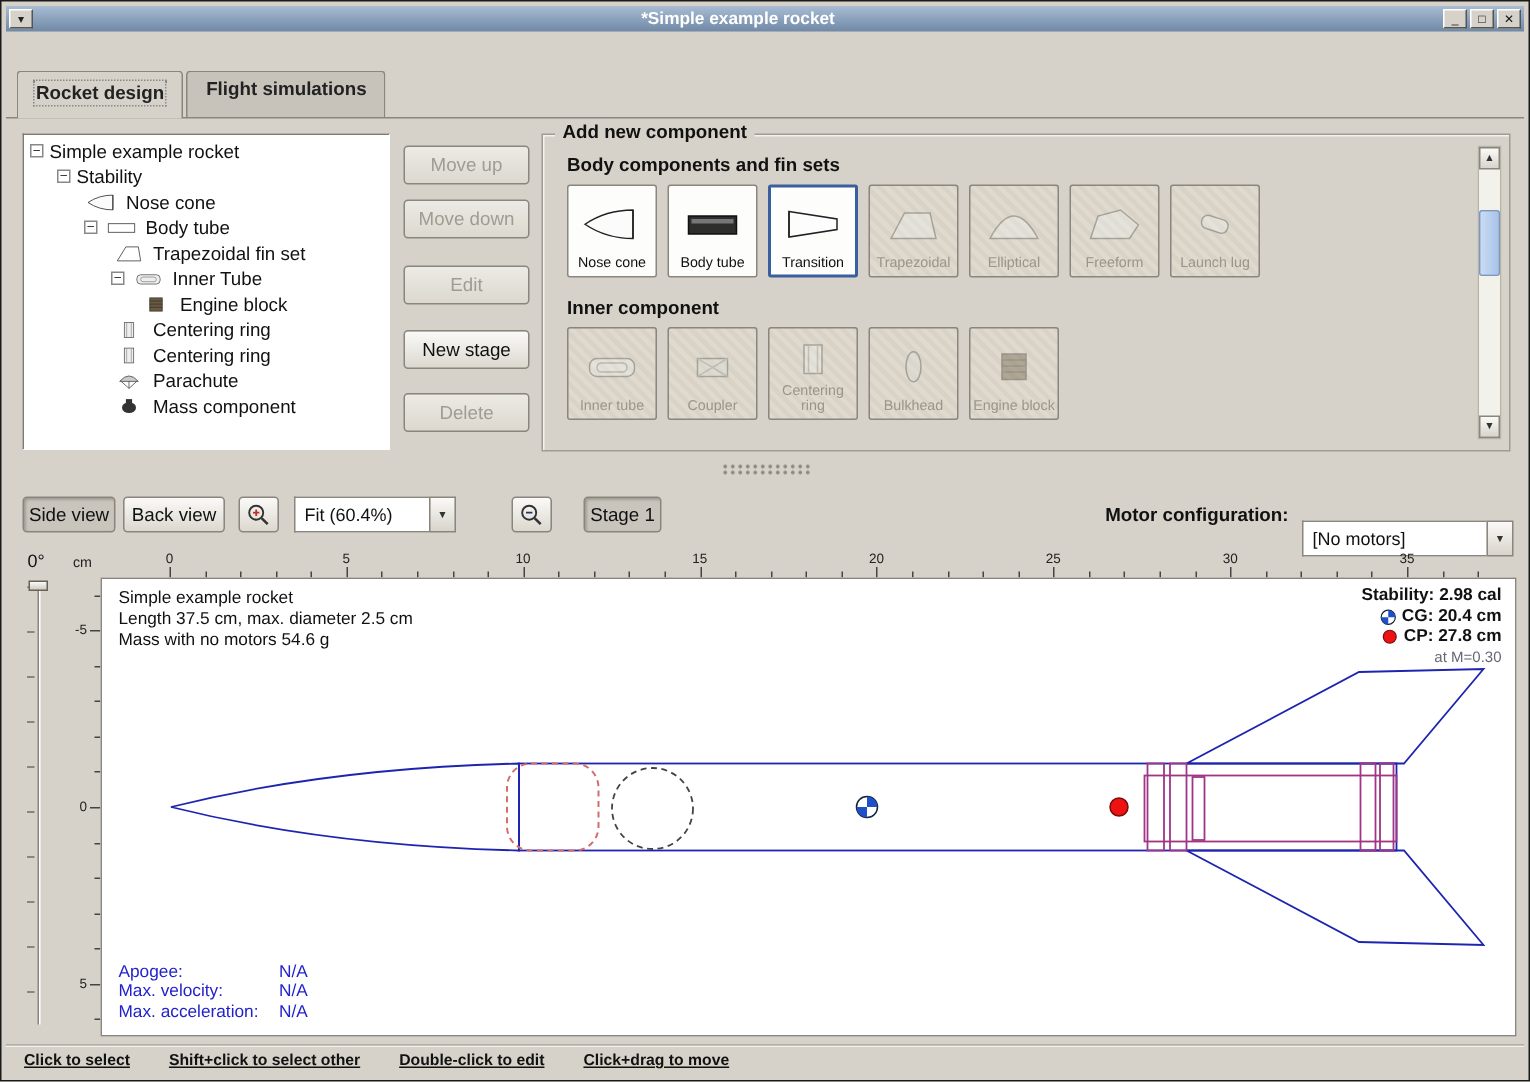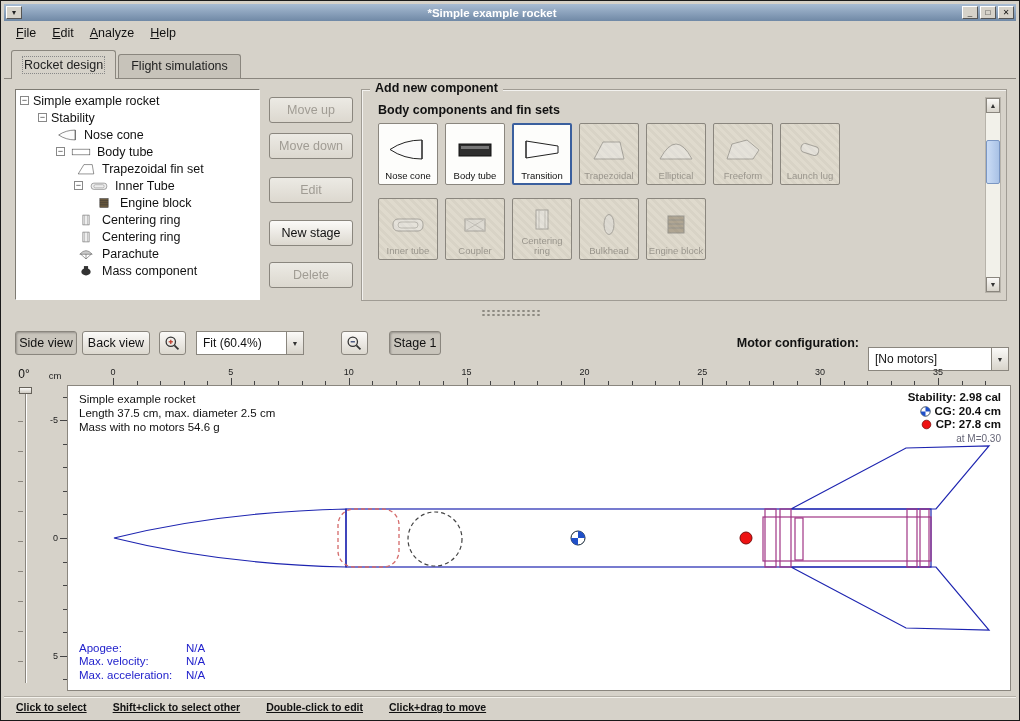--- a/index.html
+++ b/index.html
@@ -13,21 +13,21 @@
   .tb-icon{ width:16px; height:13px; background:#d6d2c9; border:1px solid;
     border-color:#fff #555 #555 #fff; font-size:8px; line-height:11px; text-align:center; color:#222; }
   .tb-title{ flex:1; text-align:center; color:#fff; font-weight:bold; font-size:11.5px; }
   .win-controls{ display:flex; gap:2px; }
   .win-btn{ width:16px; height:13px; background:#d6d2c9; border:1px solid;
     border-color:#fff #555 #555 #fff; font-size:8px; line-height:11px; text-align:center; color:#111; cursor:default;}
   
   .menubar{ position:absolute; left:3px; right:3px; top:20px; height:23px; padding:2px 4px; }
   .menu-item{ display:inline-block; padding:3px 8px; font-size:12.5px; color:#111; }
   
-  .tabrow{ position:absolute; left:10px; top:46px; height:31px; display:flex; align-items:flex-end; z-index:4;}
+  .tabrow{ position:absolute; left:10px; top:46px; height:31px; display:flex; z-index:4;font-weight:bold;}
   .tab{ padding:4px 12px 5px; background:#c7c3ba; border:1px solid #8a867e; border-bottom:none;
     border-radius:3px 3px 0 0; font-size:12.5px; margin-right:2px; color:#222; }
   .tab.active{ background:#d6d2c9; padding:7px 12px 7px; margin-bottom:-1px; position:relative; z-index:5; }
   .tab.active .tab-label{ outline:1px dotted #888; outline-offset:1px; }
   .tabline{ position:absolute; left:3px; right:3px; top:77px; border-top:1px solid #8a867e; }
   
   .tree{ position:absolute; left:14px; top:88px; width:245px; height:211px; background:#fff;
     border:1px solid; border-color:#7d7a72 #fff #fff #7d7a72; overflow:hidden; padding-top:2px;}
   .tree-row{ height:17px; display:flex; align-items:center; gap:4px; font-size:12.5px; color:#111; white-space:nowrap;}
   .expander{ width:9px; height:9px; border:1px solid #888; background:#fff; font-size:9px;
@@ -125,21 +125,20 @@
   <div class="titlebar">
     <div class="tb-icon">▾</div>
     <div class="tb-title">*Simple example rocket</div>
     <div class="win-controls">
       <div class="win-btn">_</div>
       <div class="win-btn">□</div>
       <div class="win-btn">✕</div>
     </div>
   </div>
 
-  <div class="menubar" id="menubar"><div class="menu-item"><u>F</u>ile</div><div class="menu-item"><u>E</u>dit</div><div class="menu-item"><u>A</u>nalyze</div><div class="menu-item"><u>H</u>elp</div></div>
 
   <div class="tabrow" id="tabrow">
       <div class="tab active"><span class="tab-label">Rocket design</span></div>
       <div class="tab"><span class="tab-label">Flight simulations</span></div>
     </div>
   <div class="tabline"></div>
 
   <div class="tree" id="tree">
       <div class="tree-row" style="padding-left: 4px;">
         <span class="expander">−</span>
@@ -303,20 +302,21 @@
               <div class="comp-icon">
                 <svg viewBox="0 0 42 27">
                   <rect x="12" y="9" width="18" height="9" rx="4" fill="#eee" stroke="#555" transform="rotate(18 21 13)"></rect>
                 </svg>
               </div>
               <div class="comp-label">Launch lug</div>
             </div>
           </div>
         </div>
         <div class="comp-group">
+          <div class="group-title">Inner component</div>
           <div class="comp-row">
             <div class="comp-btn disabled">
               <div class="comp-icon">
                 <svg viewBox="0 0 42 27">
                   <rect x="6" y="8" width="30" height="12" rx="5" fill="#eee" stroke="#555"></rect>
                   <rect x="11" y="11" width="20" height="6" rx="3" fill="none" stroke="#888"></rect>
                 </svg>
               </div>
               <div class="comp-label">Inner tube</div>
             </div>

